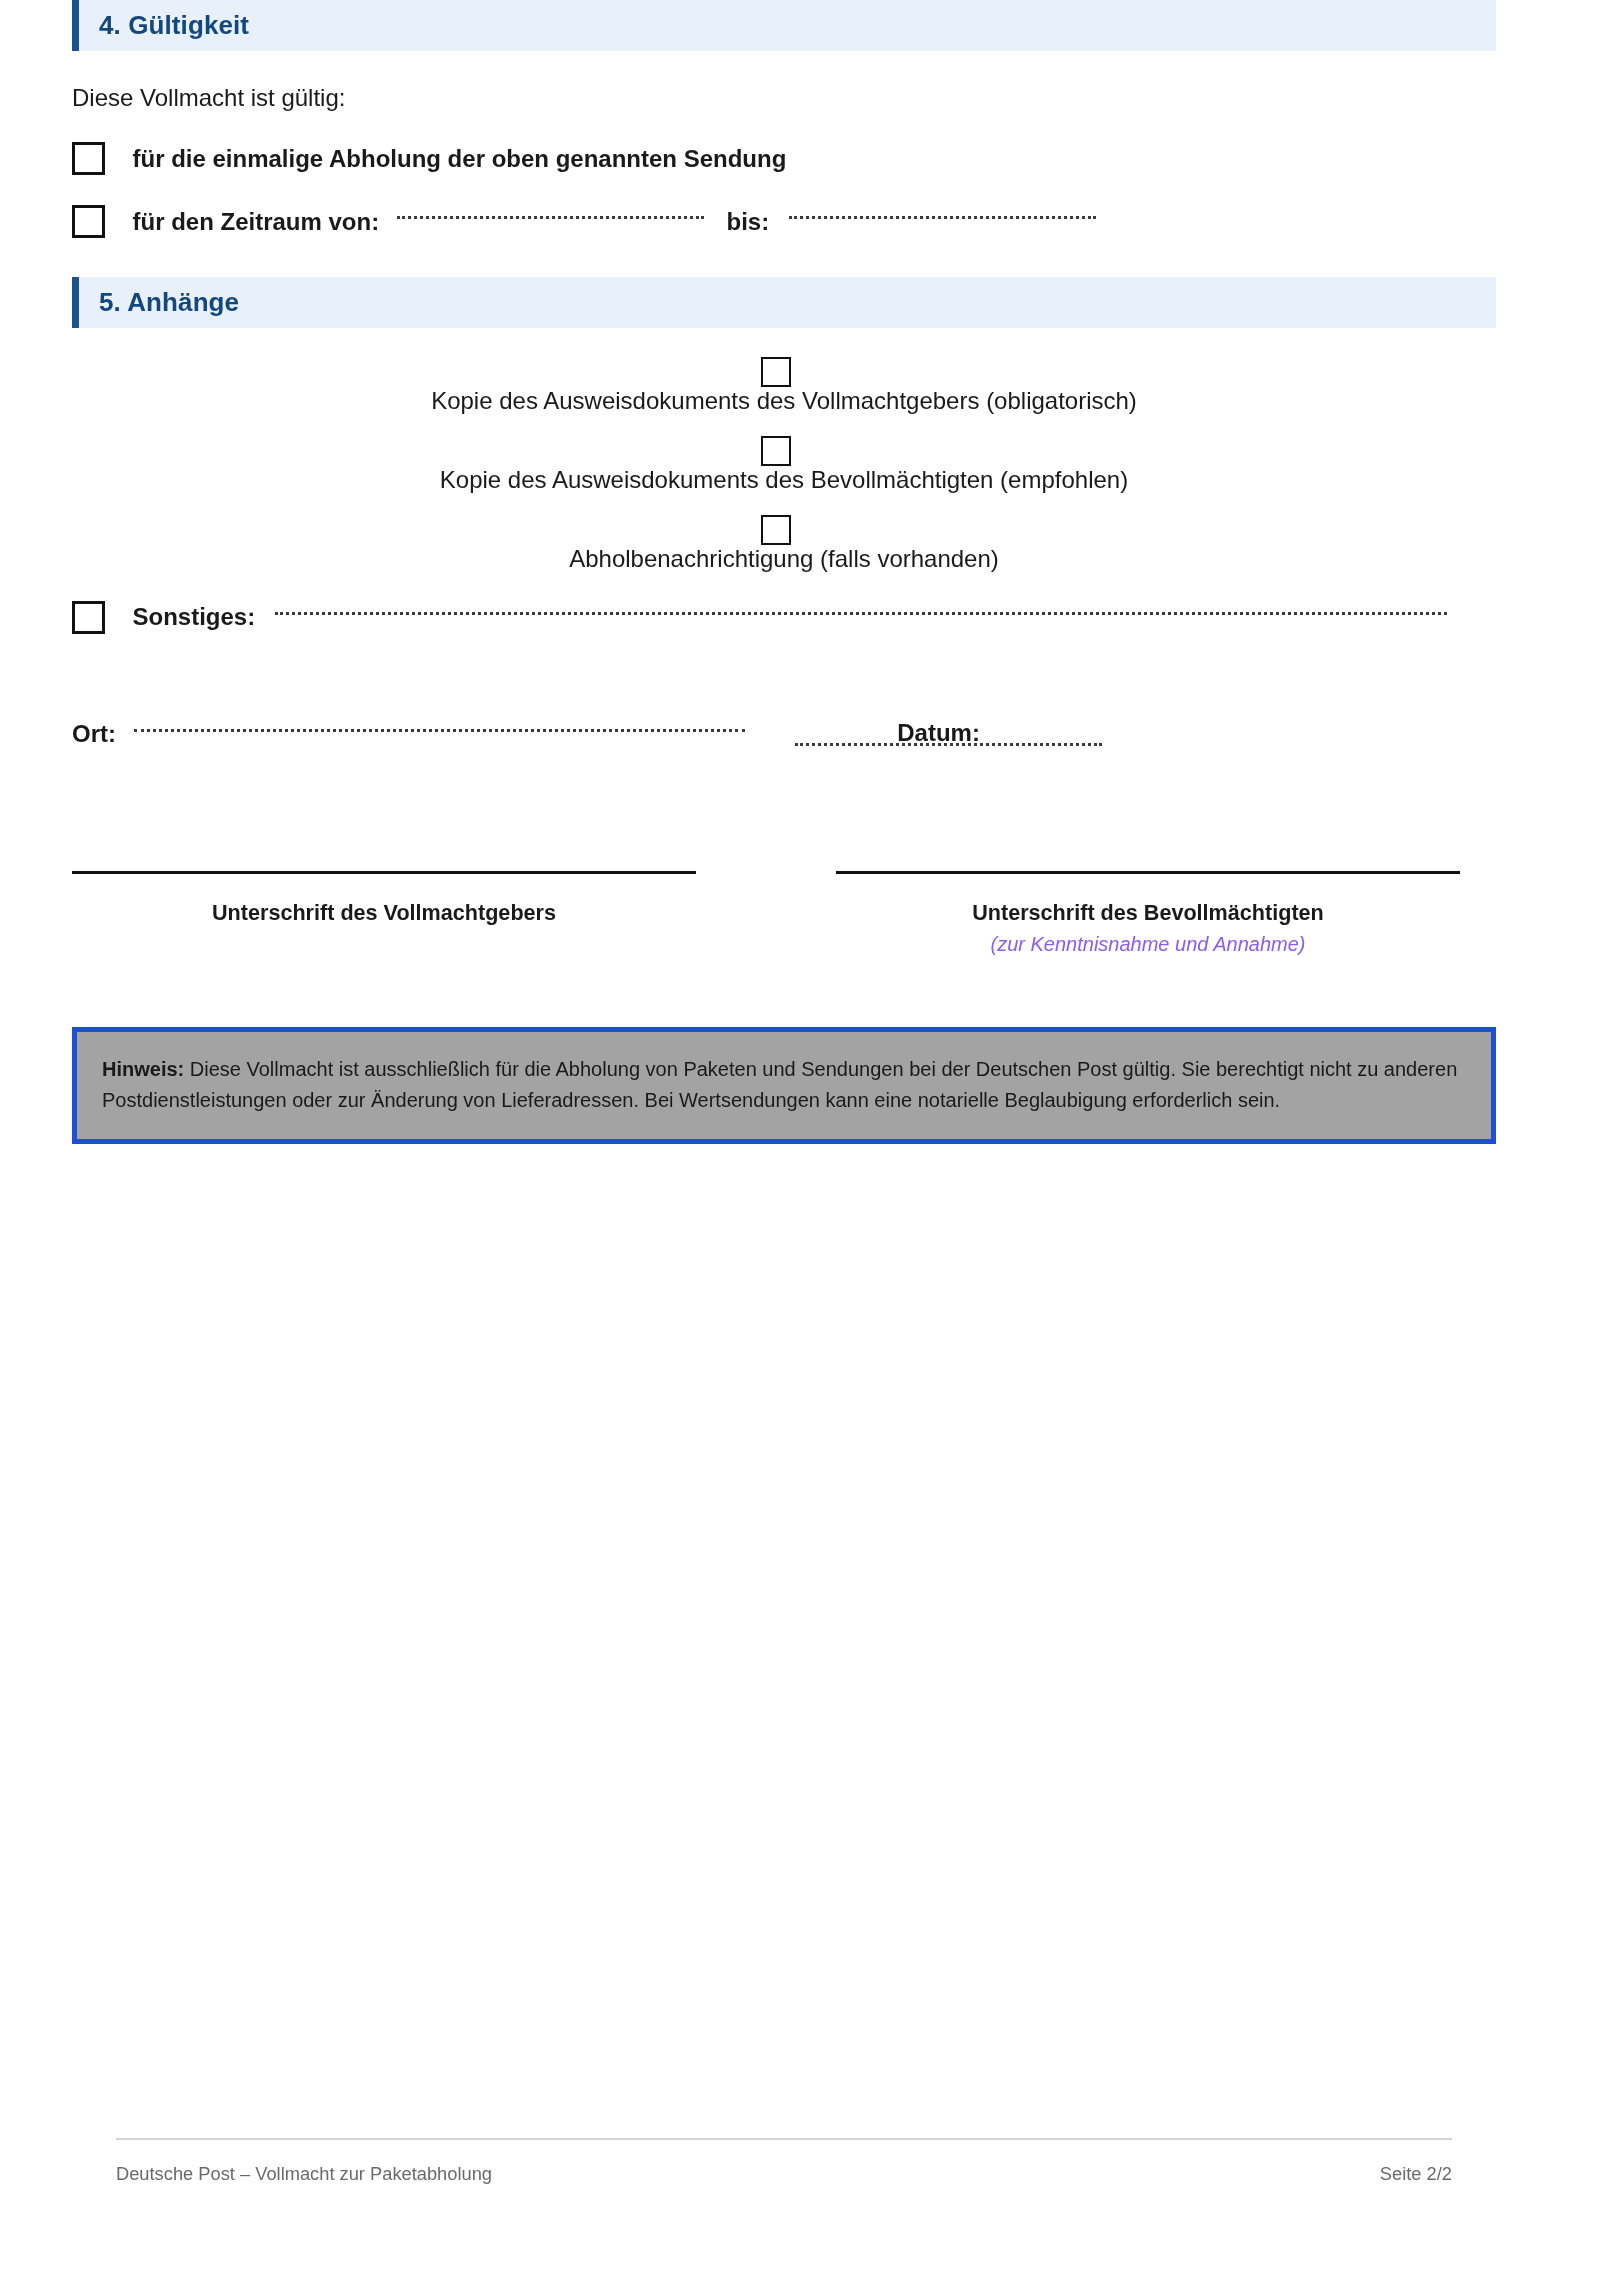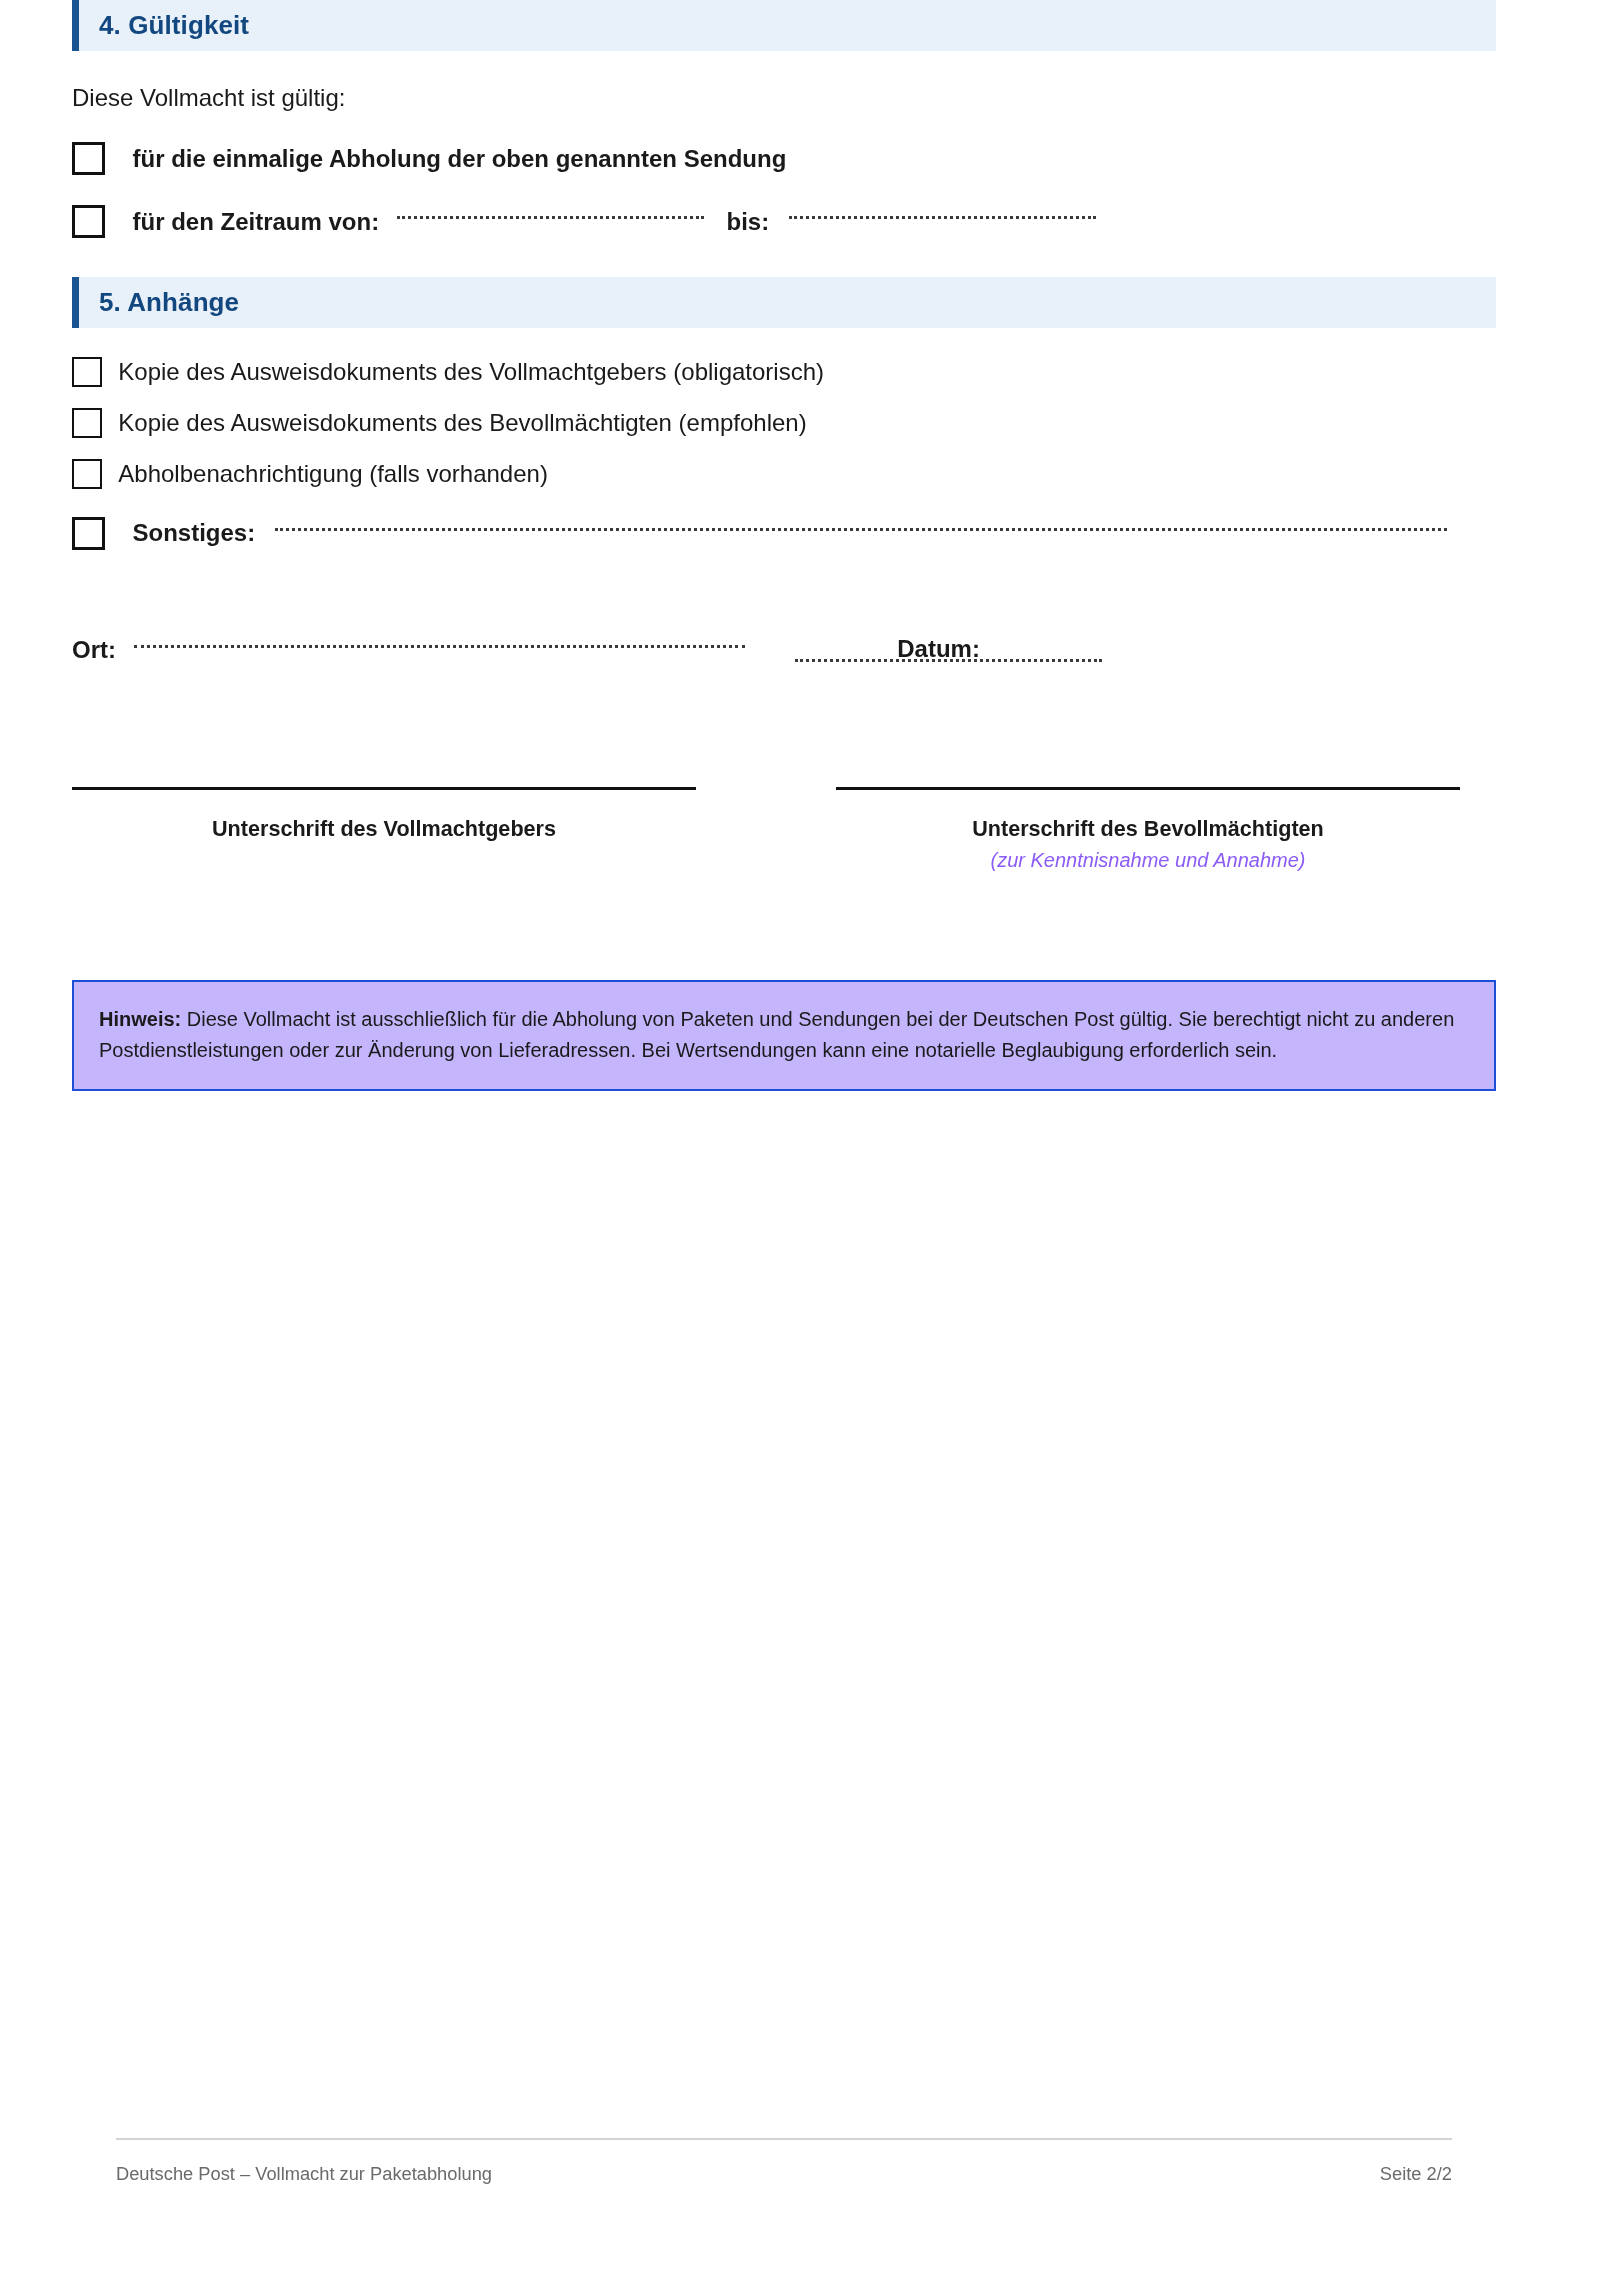--- a/index.html
+++ b/index.html
@@ -55,21 +55,21 @@
     margin-bottom: 0;
     color: #1a1a1a;
   }
 
   
   .check-row {
     display: flex;
     align-items: center;
   }
   .check-row.big { margin-top: 30px; }
-  .check-row.small { margin-top: 21px; }
+  .check-row.small { margin-top: 21px; flex-direction: column; }
 
   .cbox {
     box-sizing: border-box;
     background: #ffffff;
     flex: none;
   }
   .cbox.lg {
     width: 33px;
     height: 33px;
     border: 3.3px solid #111111;
@@ -145,23 +145,23 @@
   .sig-sub {
     text-align: center;
     font-size: 20px;
     font-style: italic;
     color: #8b5cf6;
     margin-top: 7.8px;
   }
 
   
   .hinweis {
-    margin-top: 108px;
-    background: #c4b5fd;
-    border: 2px solid #1d4ed8;
+    margin-top: 71px;
+    background: #a3a3a3;
+    border: 5px solid #1d4ed8;
     box-sizing: border-box;
     padding: 22px 25px 23.5px 25px;
     font-size: 20px;
     line-height: 1.52;
     color: #1a1a1a;
   }
   .hinweis b { font-weight: bold; }
 
   
   .footer {

